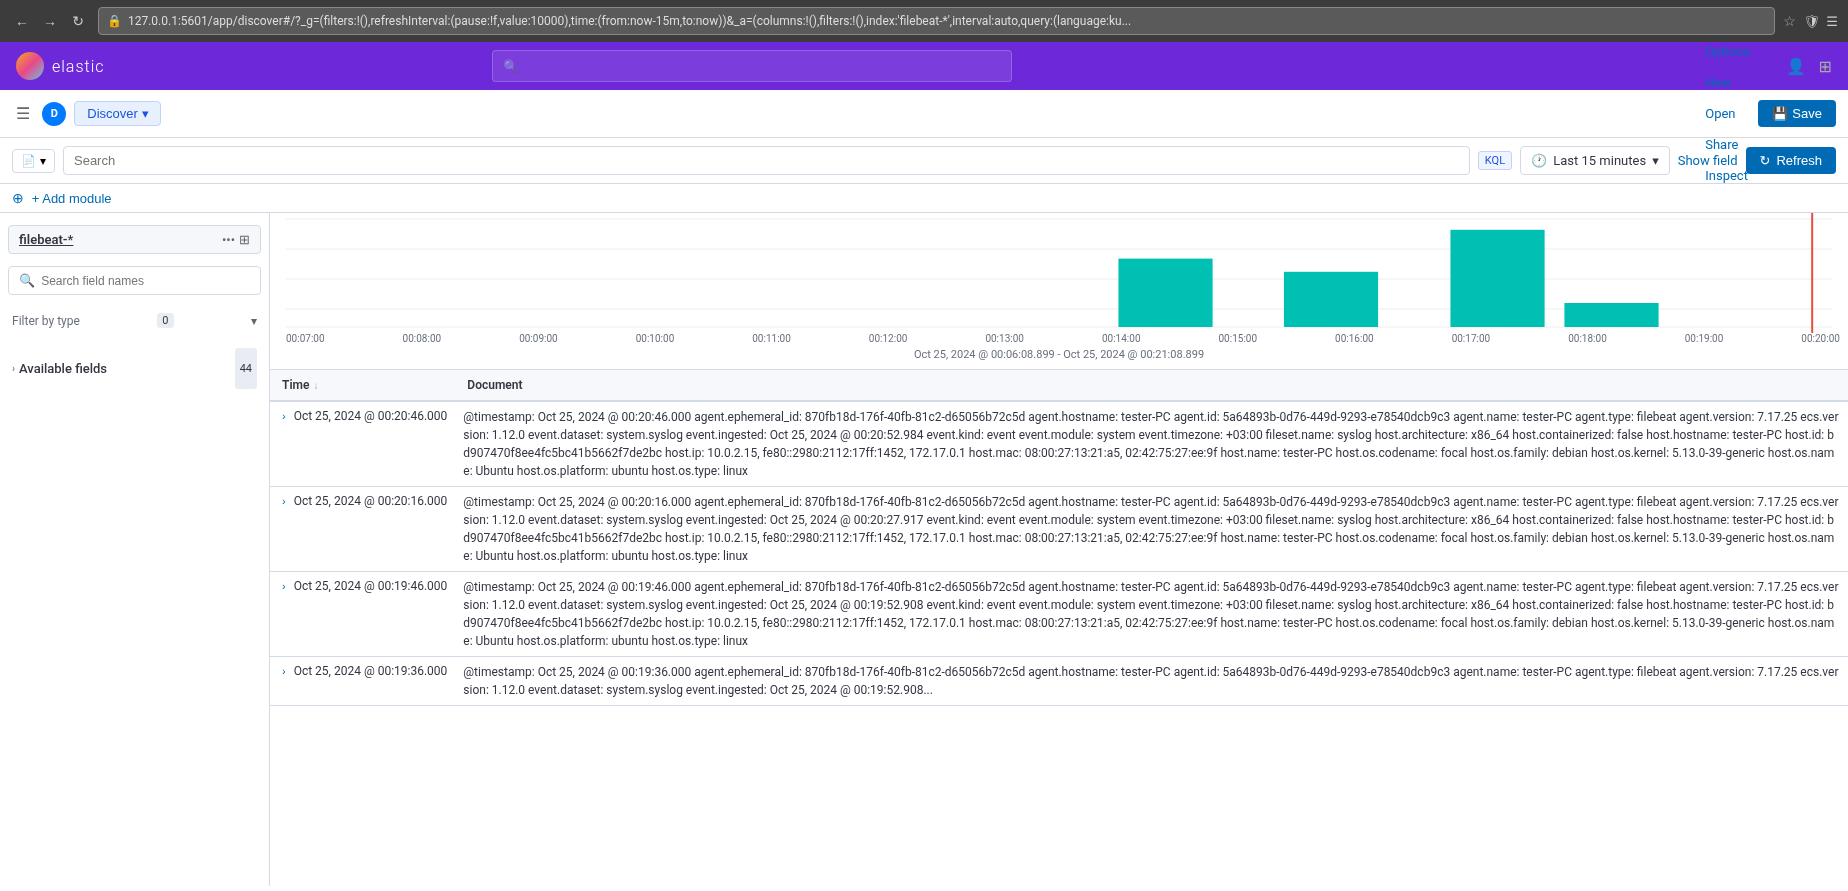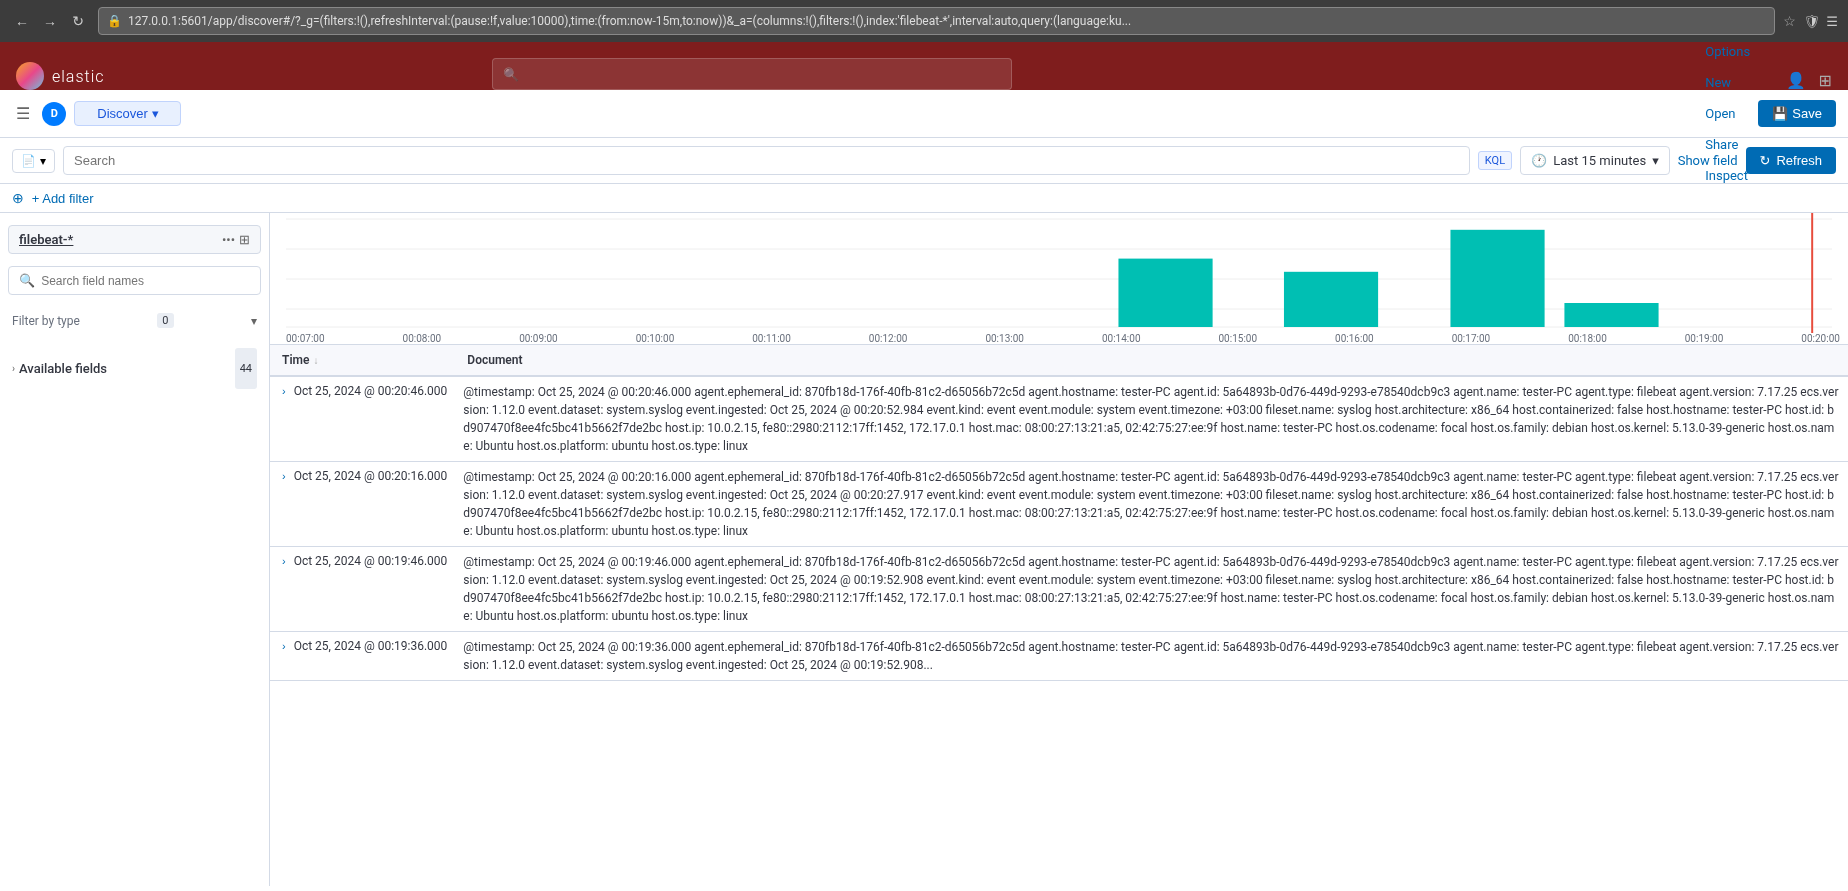--- a/index.html
+++ b/index.html
@@ -31,24 +31,24 @@
       align-items: center;
       padding: 0 8px;
       gap: 6px;
     }
     .browser-url-text { color: #ddd; font-size: 12px; overflow: hidden; white-space: nowrap; text-overflow: ellipsis; }
     .browser-star { color: #aaa; font-size: 14px; }
     .browser-right-icons { display: flex; gap: 6px; color: #ccc; }
 
     
     .app-topbar {
-      background: #7f1d1d;
+      background: #6d28d9;
       height: 48px;
       display: flex;
-      align-items: flex-end;
+      align-items: center;
       padding: 0 16px;
     }
     .elastic-logo { display: flex; align-items: center; gap: 8px; }
     .elastic-logo-circle {
       width: 28px; height: 28px;
       background: linear-gradient(135deg, #f5a623, #e8488a, #6bc4df);
       border-radius: 50%;
     }
     .elastic-logo-text { color: #fff; font-size: 16px; font-weight: 300; letter-spacing: 1px; }
     .app-search-bar {
@@ -87,21 +87,21 @@
       color: #fff;
       border-radius: 50%;
       width: 24px; height: 24px;
       display: flex; align-items: center; justify-content: center;
       font-size: 11px; font-weight: bold;
     }
     .discover-btn {
       background: #e8f0fe;
       border: 1px solid #c0d3fc;
       border-radius: 4px;
-      padding: 4px 22px;
+      padding: 4px 12px;
       font-size: 13px;
       color: #1a56db;
       cursor: pointer;
       display: flex; align-items: center; gap: 4px;
     }
     .kibana-spacer { flex: 1; }
     .kibana-nav-links { display: flex; gap: 16px; color: #006bb4; font-size: 13px; flex-direction: column; }
     .kibana-nav-link { cursor: pointer; text-decoration: none; color: #006bb4; }
     .kibana-save-btn {
       background: #006bb4;
@@ -419,21 +419,21 @@
   </div>
   <a class="show-dates-link">Show field</a>
   <button class="refresh-btn">
     <span>↻</span>
     <span>Refresh</span>
   </button>
 </div>
 
 <div class="filter-bar">
   <span class="filter-icon">⊕</span>
-  <button class="add-filter-btn">+ Add filter</button>
+  <button class="add-filter-btn">+ Add module</button>
 </div>
 
 <div class="main-layout">
 
   <div class="sidebar">
     <div class="index-pattern-selector">
       <span class="index-pattern-name">filebeat-*</span>
       <div class="index-pattern-icons">
         <span>•••</span>
         <span>⊞</span>
@@ -495,20 +495,21 @@
         <span>00:14:00</span>
         <span>00:15:00</span>
         <span>00:16:00</span>
         <span>00:17:00</span>
         <span>00:18:00</span>
         <span>00:19:00</span>
         <span>00:20:00</span>
       </div>
     </div>
 
+    <div class="chart-time-label">Oct 25, 2024 @ 00:06:08.899  -  Oct 25, 2024 @ 00:21:08.899</div>
 
     <table class="results-table">
       <thead>
         <tr>
           <th>
             <div class="th-time-sort">
               <span>Time</span>
               <span class="sort-icon">↓</span>
             </div>
           </th>

